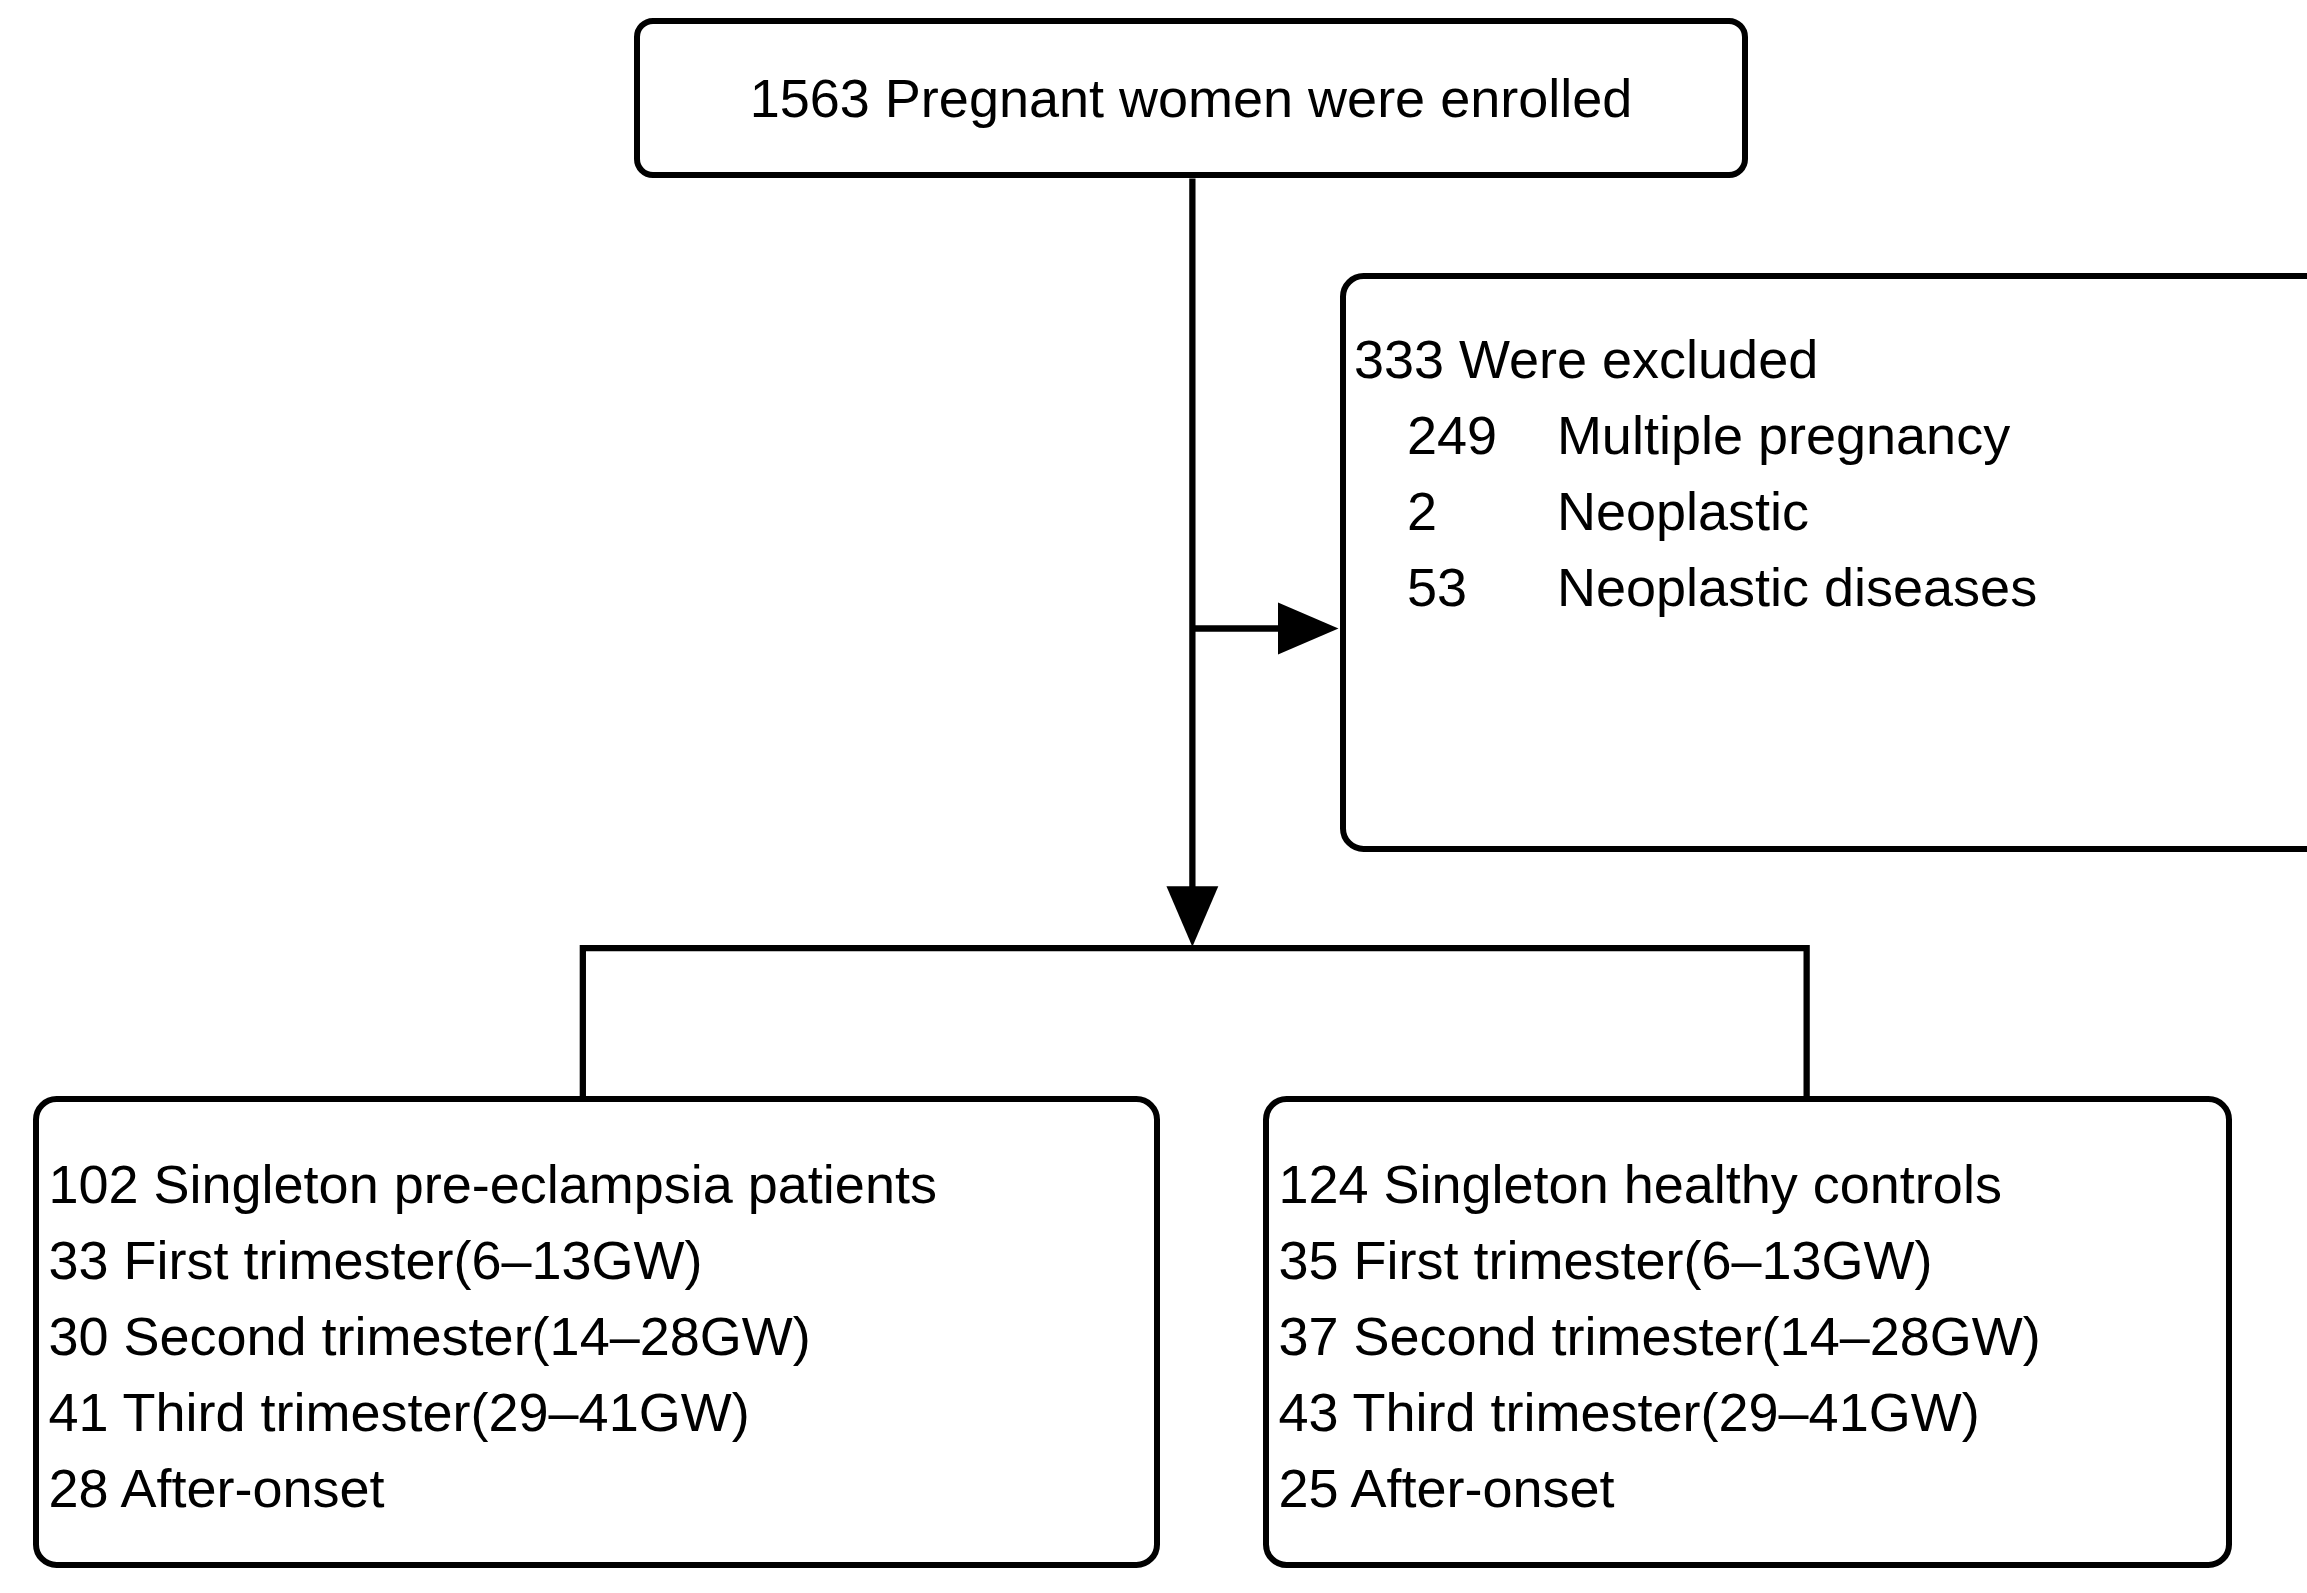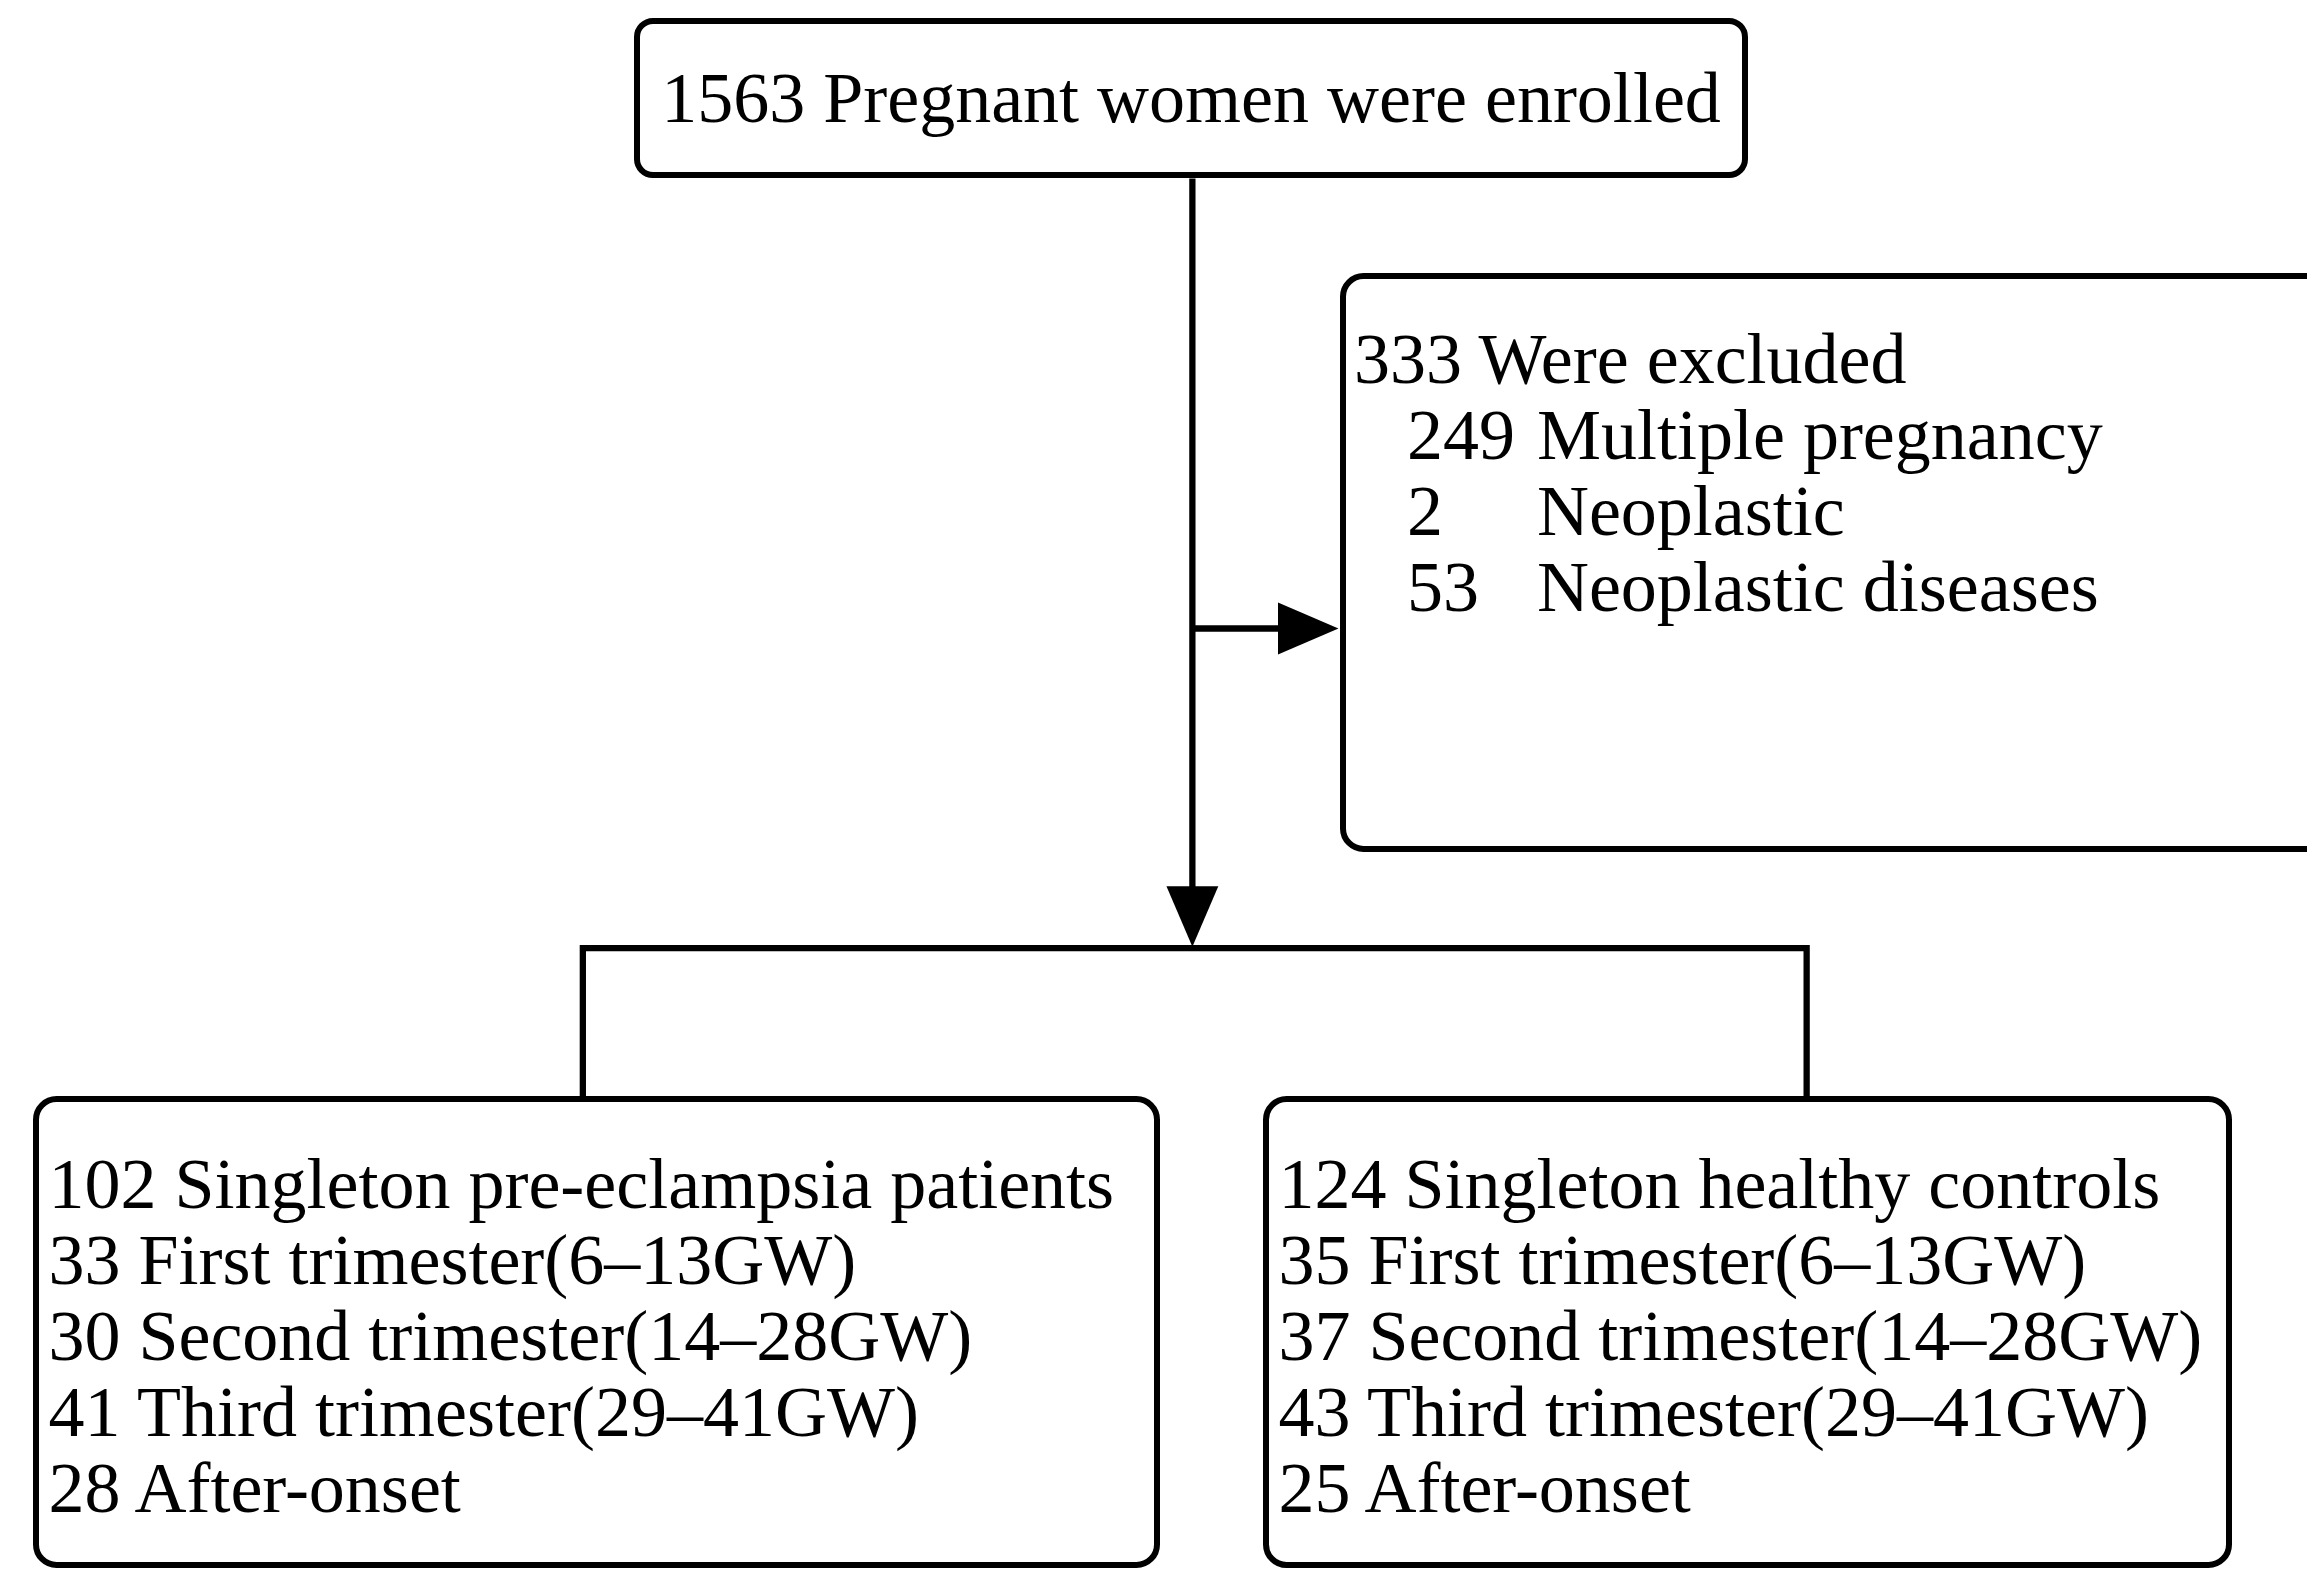--- a/index.html
+++ b/index.html
@@ -20,24 +20,23 @@
     left: 0; top: 0;
     width: 2307px;
     height: 1594px;
   }
   .flowbox {
     position: absolute;
     box-sizing: border-box;
     border: 6.3px solid #000000;
     border-radius: 23.6px;
     background: #ffffff;
-    font-size: 72px;
+    font-size: 54px;
     line-height: 76px;
     white-space: nowrap;
-    font-family: Liberation Serif, serif;
   }
   .box-enrolled {
     left: 634px; top: 18px;
     width: 1114px; height: 160px;
     display: flex;
     align-items: center;
     justify-content: center;
     border-radius: 19px;
   }
   .box-excluded {
@@ -58,20 +57,21 @@
   .excl-row {
     display: flex;
     margin-left: 53px;
   }
   .excl-num {
     flex: 0 0 130px;
     width: 130px;
   }
   .excl-label {
     flex: 0 0 auto;
+    margin-left: 20px;
   }
   .sub-item {
   }
 </style>
 </head>
 <body>
 
 <div id="canvas">
 
   <svg id="connector-layer" viewBox="0 0 2937 2029" xmlns="http://www.w3.org/2000/svg">

